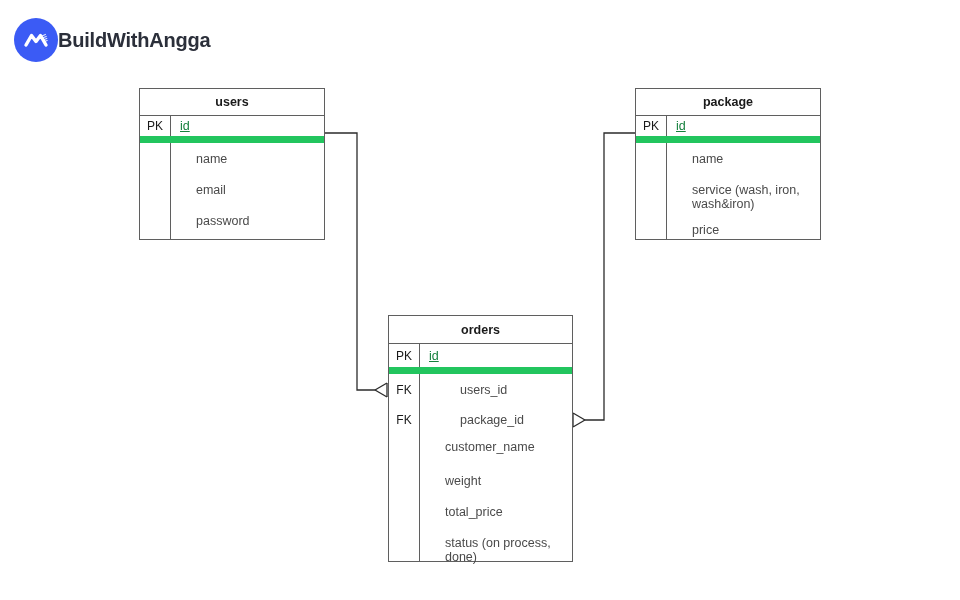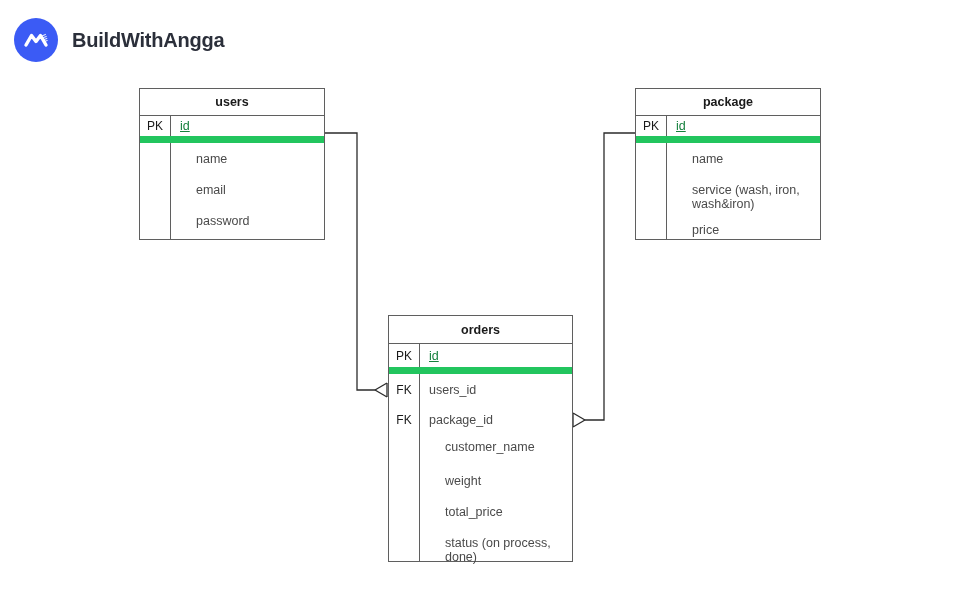--- a/index.html
+++ b/index.html
@@ -15,21 +15,20 @@
     overflow: hidden;
   }
 
   
   #brand {
     position: absolute;
     left: 14px;
     top: 18px;
     display: flex;
     align-items: center;
-    gap: 14px;
   }
   #brand-logo {
     width: 44px;
     height: 44px;
     border-radius: 50%;
     background: #3b5bf5;
     display: flex;
     align-items: center;
     justify-content: center;
     flex: 0 0 auto;
@@ -78,20 +77,21 @@
     align-items: center;
     justify-content: center;
   }
   .key-row {
     display: flex;
     border-bottom: 7px solid #22c55e;
     box-sizing: border-box;
   }
   .key-row.no-rule {
     border-bottom: none;
+    gap: 31px;
   }
   .key-cell {
     box-sizing: border-box;
     border-right: 1px solid #5f5f5f;
     display: flex;
     align-items: center;
     justify-content: center;
     font-size: 12px;
     color: #1a1a1a;
     flex: 0 0 auto;

